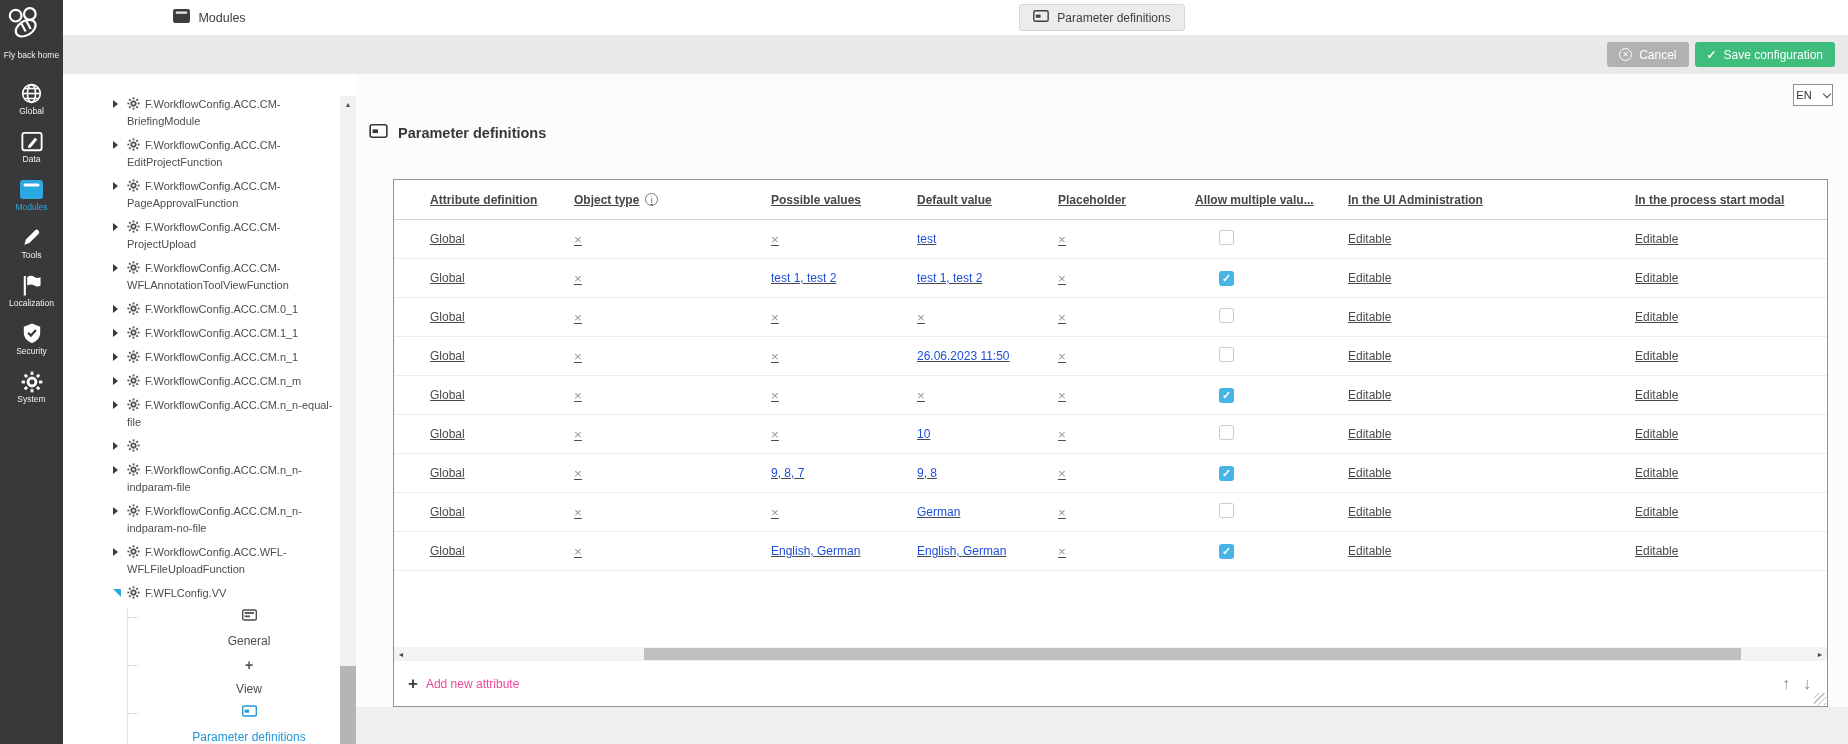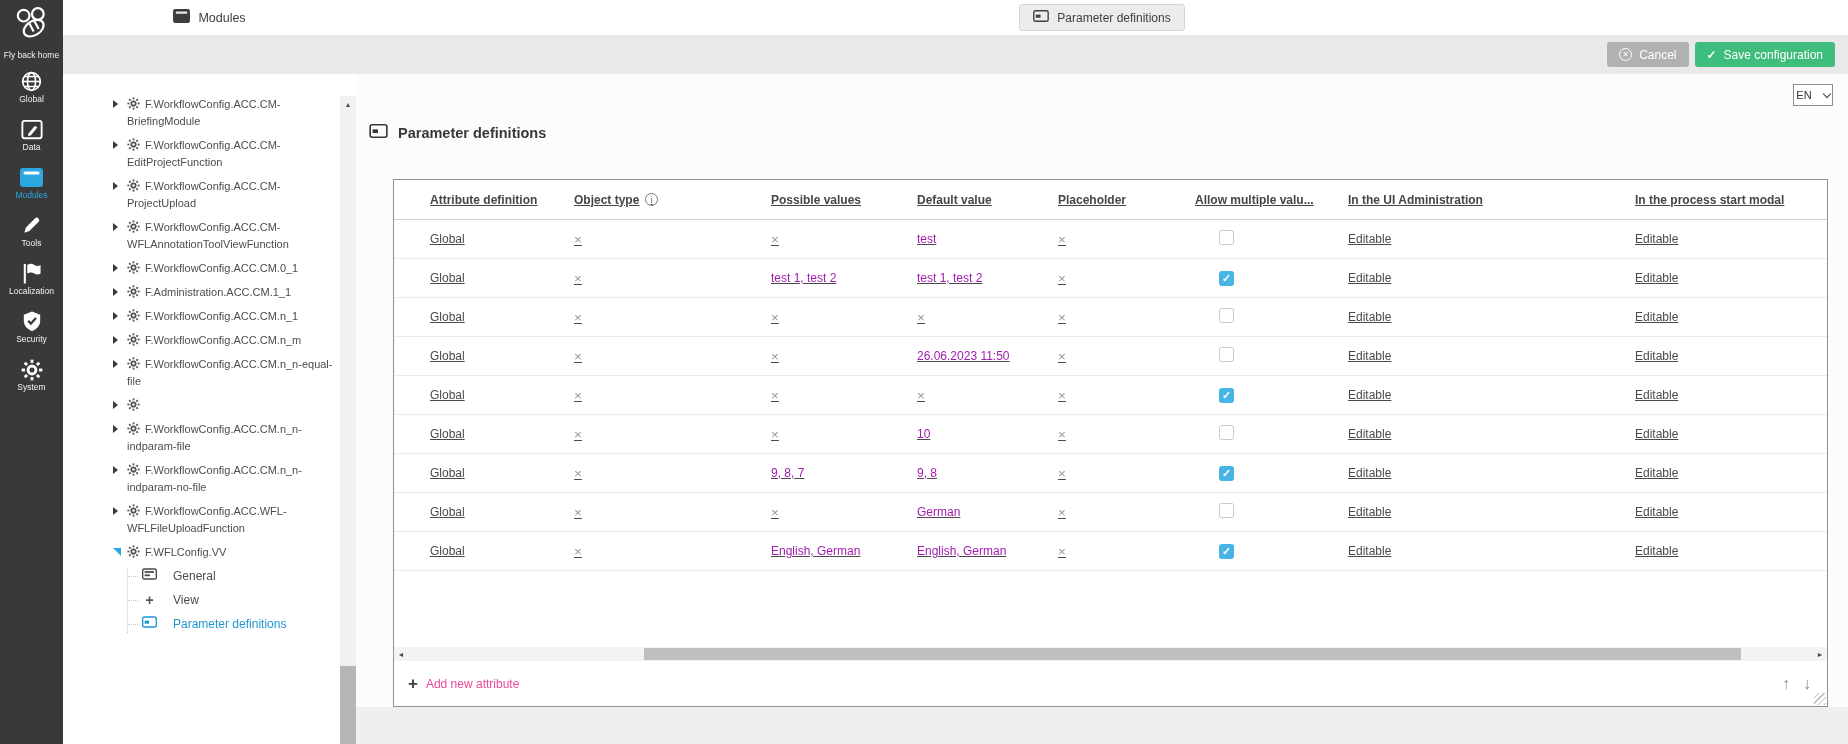--- a/index.html
+++ b/index.html
@@ -11,21 +11,21 @@
     overflow:hidden;
     color:#4a4a4a;
   }
 
   
   .sidebar {
     position:absolute; left:0; top:0; width:63px; height:744px;
     background:#39393b; z-index:5;
     display:flex; flex-direction:column; align-items:center;
   }
-  .side-logo { margin-top:7px; margin-bottom:8px; text-align:center; }
+  .side-logo { margin-top:7px; margin-bottom:20px; text-align:left; }
   .side-logo .lbl { margin-top:5px; }
   .side-item { margin-bottom:12px; text-align:center; cursor:pointer; width:63px; }
   .side-item .ic { height:25px; display:flex; align-items:center; justify-content:center; }
   .lbl { font-size:8.5px; color:#f2f2f2; line-height:1.3; display:block; }
   .side-item.active .lbl { color:#2ba8e0; }
 
   
   .tree-header {
     position:absolute; left:63px; top:0; width:293px; height:35px;
     background:#fff; display:flex; align-items:center; justify-content:center; gap:8px;
@@ -55,23 +55,23 @@
     width:0; height:0;
     border-top:8px solid #2ba8e0;
     border-left:8px solid transparent;
   }
   .tree-item.expanded .tw-expanded { display:block; }
   .tree-text { flex:1; overflow-wrap:break-word; }
   .tree-text svg { vertical-align:-2px; margin-right:5px; }
 
   .tree-children { margin-left:14px; border-left:1px dotted #c9c9c9; padding-left:0; }
   .tree-child {
-    display:flex; align-items:center; gap:16px;
+    display:flex; align-items:center; gap:7px;
     font-size:12px; line-height:17px; color:#4d4d4d;
-    margin-bottom:7px; cursor:pointer; position:relative; padding-left:14px;
+    margin-bottom:7px; cursor:pointer; position:relative; padding-left:14px;flex-direction:column;
   }
   .tree-child::before {
     content:""; position:absolute; left:0; top:8px; width:10px; border-top:1px dotted #c9c9c9;
   }
   .tree-child.selected { color:#2196d4; }
   .plus-glyph { font-size:14px; color:#555; width:15px; text-align:center; font-weight:bold; }
 
   .tree-scrollbar {
     position:absolute; left:340px; top:96px; width:16px; bottom:0;
     background:#f1f1f1; z-index:3;
@@ -144,21 +144,21 @@
   .thead { height:40px; border-bottom:1px solid #d4d4d4; font-size:12px; font-weight:bold; color:#464646; flex:0 0 auto; }
   .th { display:flex; align-items:center; gap:6px; }
   .info-i {
     width:13px; height:13px; border:1px solid #777; border-radius:50%;
     font-size:9px; font-weight:normal; color:#666;
     display:inline-flex; align-items:center; justify-content:center; cursor:pointer;
   }
   .trow { height:39px; border-bottom:1px solid #ececec; font-size:12px; flex:0 0 auto; cursor:default; }
   .cell { overflow:hidden; white-space:nowrap; }
   .cell.strong { color:#4a4a4a; }
-  .cell.muted { color:#a21caf; }
+  .cell.muted { color:#1d4ed8; }
   .cell.xmark { color:#979797; font-size:13.5px; }
   .checkbox {
     width:15px; height:15px; border:1.5px solid #c9c9c9; border-radius:2.5px;
     background:#fff; display:inline-flex; align-items:center; justify-content:center;
     margin-left:24px; cursor:pointer;
   }
   .checkbox.checked { background:#47b4e6; border-color:#47b4e6; }
   .checkbox.checked::after { content:"✓"; color:#fff; font-size:11px; font-weight:bold; }
 
   .tspacer { flex:1 1 auto; }
@@ -366,20 +366,39 @@
       <svg width="13" height="13" viewBox="0 0 20 20" stroke="#4f4f4f" fill="none" stroke-width="2.6">
         <circle cx="10" cy="10" r="3.4"></circle>
         <line x1="16.4" y1="10" x2="19.4" y2="10"></line>
             <line x1="3.6" y1="10" x2="0.6" y2="10"></line>
         <line x1="10" y1="16.4" x2="10" y2="19.4"></line>
             <line x1="10" y1="3.6" x2="10" y2="0.6"></line>
         <line x1="14.5" y1="14.5" x2="16.6" y2="16.6"></line>
             <line x1="5.5" y1="5.5" x2="3.4" y2="3.4"></line>
         <line x1="14.5" y1="5.5" x2="16.6" y2="3.4"></line>
             <line x1="5.5" y1="14.5" x2="3.4" y2="16.6"></line>
+      </svg><span class="tree-label">F.WorkflowConfig.ACC.CM-PageApprovalFunction</span>
+    </span>
+  </div>
+      <div class="tree-item">
+    <span class="tw">
+      <span class="tw-collapsed"></span>
+
+    </span>
+    <span class="tree-text">
+      <svg width="13" height="13" viewBox="0 0 20 20" stroke="#4f4f4f" fill="none" stroke-width="2.6">
+        <circle cx="10" cy="10" r="3.4"></circle>
+        <line x1="16.4" y1="10" x2="19.4" y2="10"></line>
+            <line x1="3.6" y1="10" x2="0.6" y2="10"></line>
+        <line x1="10" y1="16.4" x2="10" y2="19.4"></line>
+            <line x1="10" y1="3.6" x2="10" y2="0.6"></line>
+        <line x1="14.5" y1="14.5" x2="16.6" y2="16.6"></line>
+            <line x1="5.5" y1="5.5" x2="3.4" y2="3.4"></line>
+        <line x1="14.5" y1="5.5" x2="16.6" y2="3.4"></line>
+            <line x1="5.5" y1="14.5" x2="3.4" y2="16.6"></line>
       </svg><span class="tree-label">F.WorkflowConfig.ACC.CM-ProjectUpload</span>
     </span>
   </div>
       <div class="tree-item">
     <span class="tw">
       <span class="tw-collapsed"></span>
 
     </span>
     <span class="tree-text">
       <svg width="13" height="13" viewBox="0 0 20 20" stroke="#4f4f4f" fill="none" stroke-width="2.6">
@@ -423,21 +442,21 @@
       <svg width="13" height="13" viewBox="0 0 20 20" stroke="#4f4f4f" fill="none" stroke-width="2.6">
         <circle cx="10" cy="10" r="3.4"></circle>
         <line x1="16.4" y1="10" x2="19.4" y2="10"></line>
             <line x1="3.6" y1="10" x2="0.6" y2="10"></line>
         <line x1="10" y1="16.4" x2="10" y2="19.4"></line>
             <line x1="10" y1="3.6" x2="10" y2="0.6"></line>
         <line x1="14.5" y1="14.5" x2="16.6" y2="16.6"></line>
             <line x1="5.5" y1="5.5" x2="3.4" y2="3.4"></line>
         <line x1="14.5" y1="5.5" x2="16.6" y2="3.4"></line>
             <line x1="5.5" y1="14.5" x2="3.4" y2="16.6"></line>
-      </svg><span class="tree-label">F.Administration.ACC.CM.1_1</span>
+      </svg><span class="tree-label">F.WorkflowConfig.ACC.CM.1_1</span>
     </span>
   </div>
       <div class="tree-item">
     <span class="tw">
       <span class="tw-collapsed"></span>
 
     </span>
     <span class="tree-text">
       <svg width="13" height="13" viewBox="0 0 20 20" stroke="#4f4f4f" fill="none" stroke-width="2.6">
         <circle cx="10" cy="10" r="3.4"></circle>

